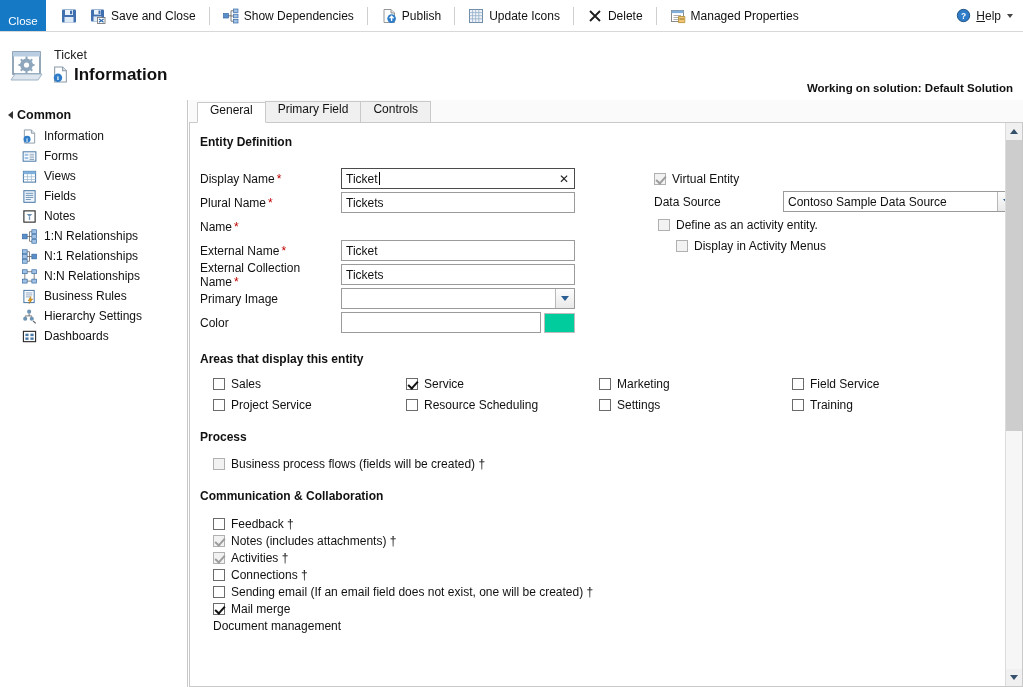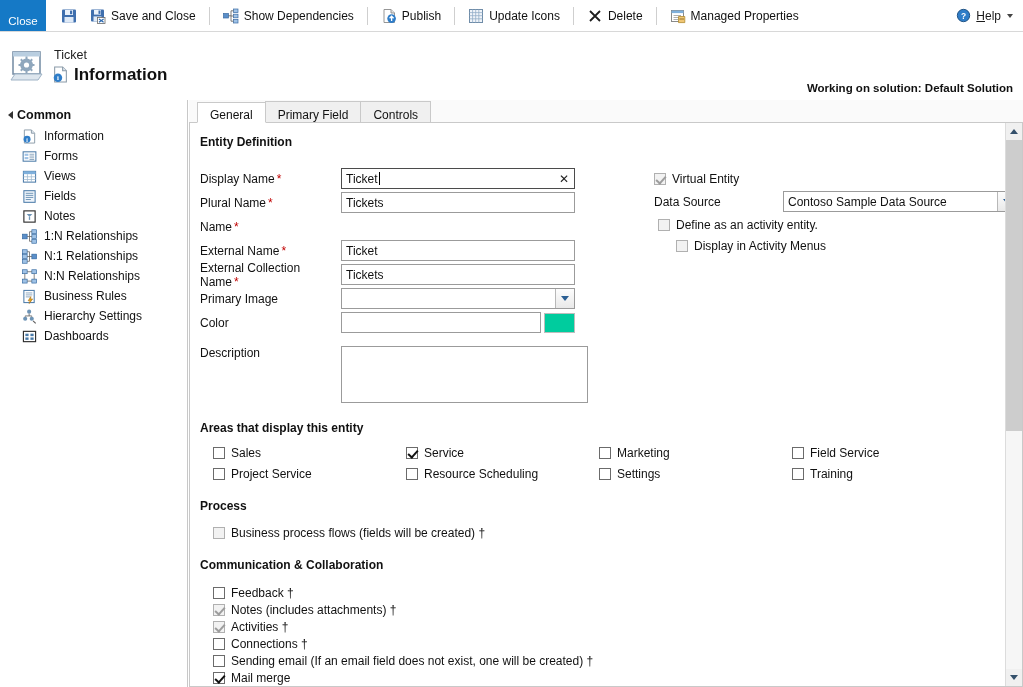--- a/index.html
+++ b/index.html
@@ -147,21 +147,21 @@
     height: 23px;
     display: flex;
     align-items: flex-end;
     padding-left: 8px;
     background: #fafafa;
     border-bottom: 1px solid #c9c9c9;
   }
   .tab {
     height: 21px;
     padding: 0 12px;
-    display: flex; align-items: flex-end;
+    display: flex; align-items: flex-start;
     font-size: 12px;
     color: #111;
     background: #f0f0f0;
     border: 1px solid #c9c9c9;
     border-bottom: none;
     margin-right: -1px;
     cursor: pointer;
   }
   .tab.active {
     background: #ffffff;
@@ -696,24 +696,20 @@
             </div>
 
             <div class="frow">
               <div class="flabel">Color</div>
               <div class="tbox" style="width:200px;">
                 <span></span>
               </div>
               <div class="colorswatch" id="color-swatch" style="background: rgb(0, 204, 158);"></div>
             </div>
 
-            <div class="frow" style="height:auto;align-items:flex-start;margin-top:12px;">
-              <div class="flabel">Description</div>
-              <div class="tarea"></div>
-            </div>
           </div>
 
           <div id="col-right">
 
             <div class="cbrow" style="height:23px;">
               <span class="cbx on dis"></span>
               <span class="cblabel">Virtual Entity</span>
             </div>
 
             <div class="frow">

